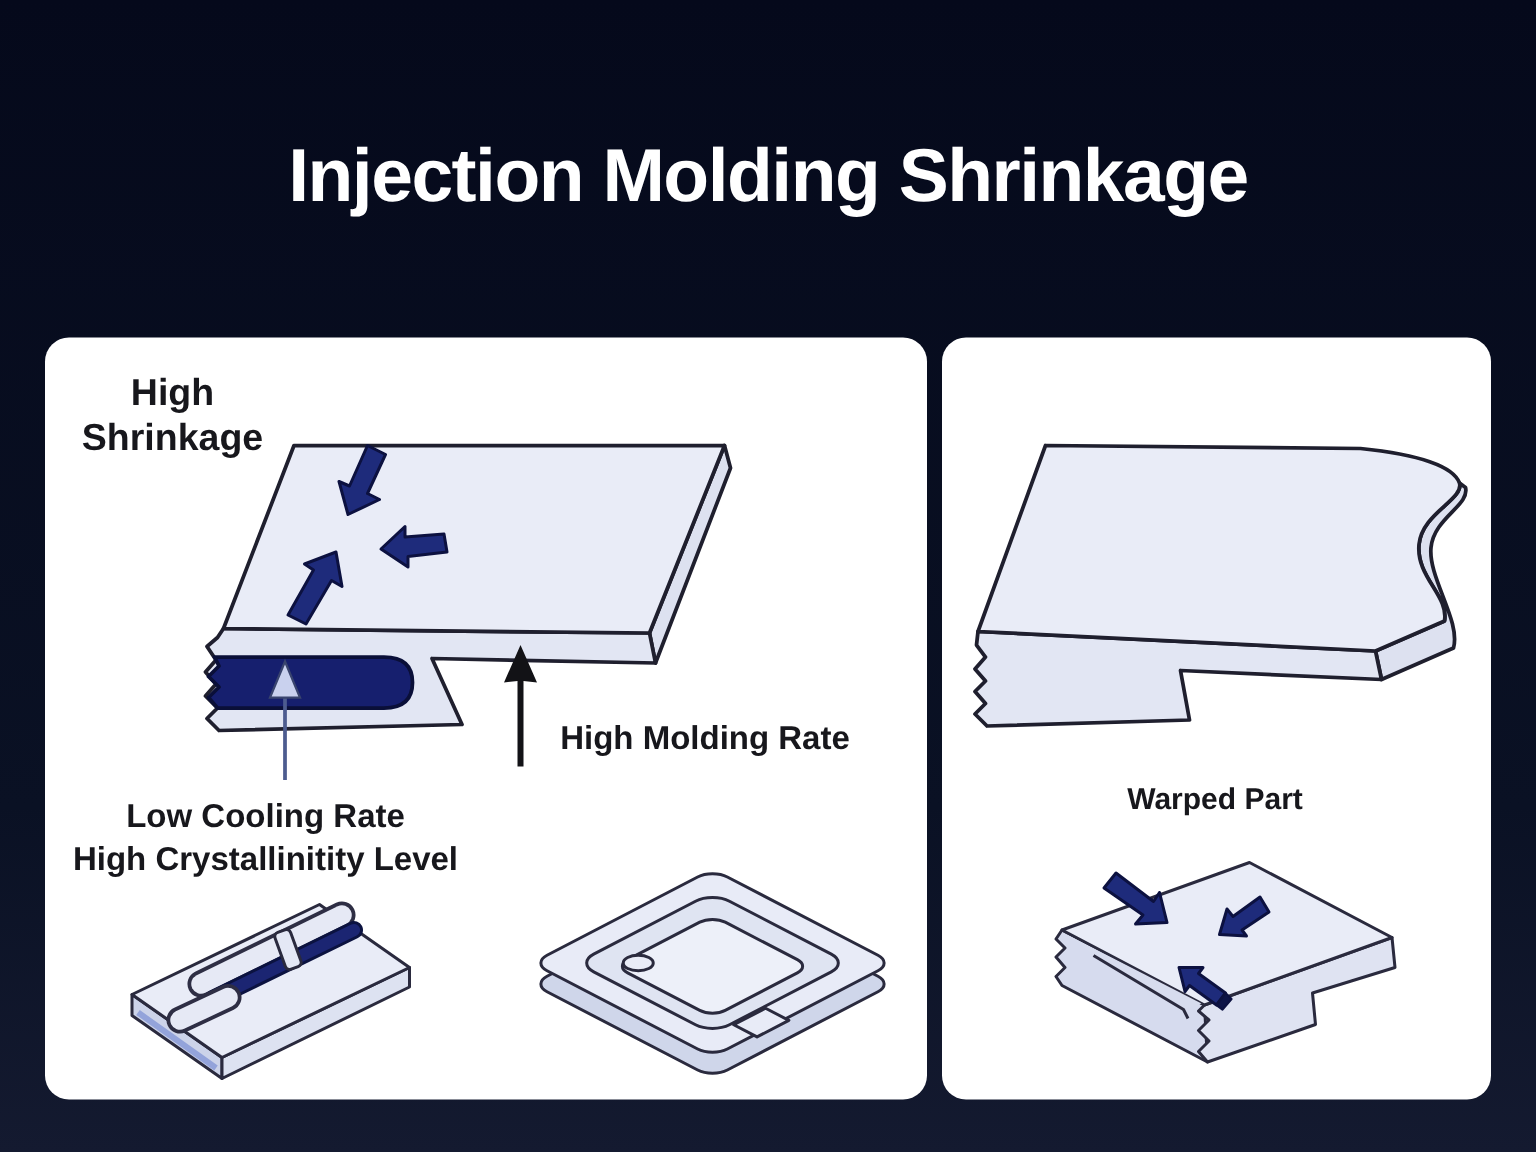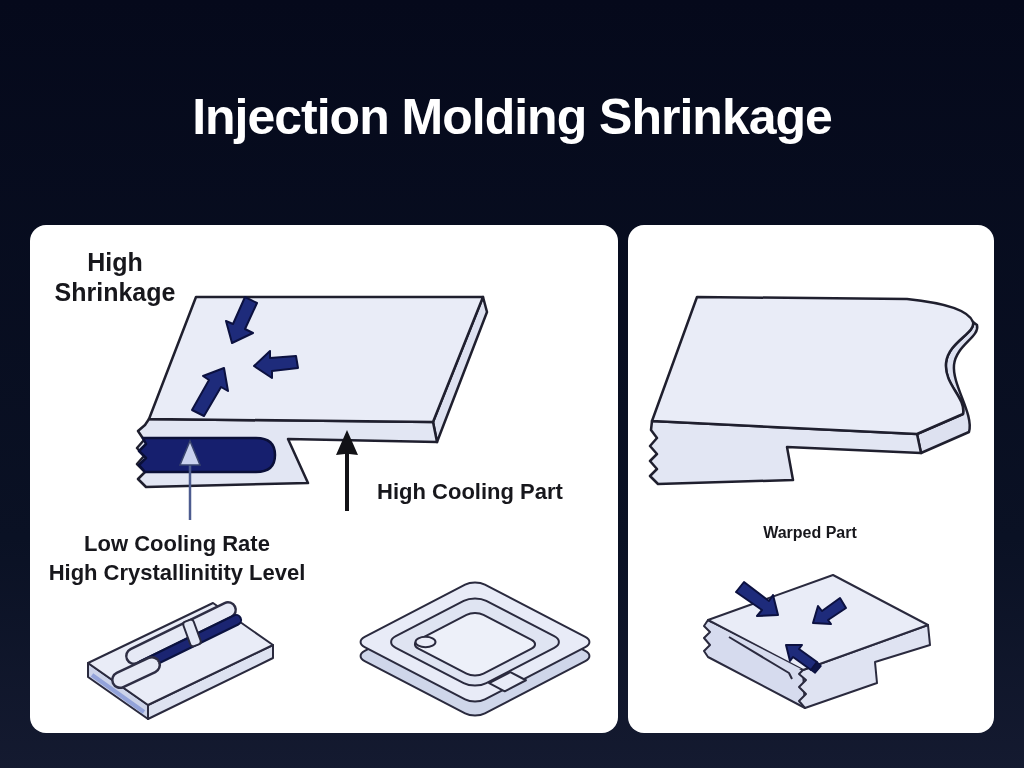--- a/index.html
+++ b/index.html
@@ -27,21 +27,21 @@
   .panel.left{left:30px;width:588px}
   .panel.right{left:628px;width:366px}
   .art{position:absolute;left:0;top:0;width:100%;height:100%}
   .lbl{
     position:absolute;color:var(--text-dark);font-weight:600;text-align:center;
     white-space:nowrap;transform:translateX(-50%);line-height:29px;
   }
   .lbl.heading{left:85px;top:22px;font-size:25px;line-height:30px}
   .lbl.core{left:147px;top:304px;font-size:22px}
   .lbl.skin{left:440px;top:252px;font-size:22px}
-  .lbl.warped{left:182px;top:293px;font-size:16px;line-height:30px}
+  .lbl.warped{left:182px;top:293px;font-size:20px;line-height:30px}
   .lbl span{display:block}
   
   .outl{stroke:var(--outline);stroke-width:2.5;stroke-linejoin:round}
   .o2{stroke:#2a2a3e;stroke-width:2;stroke-linejoin:round}
   .face-top{fill:var(--part-fill)}
   .face-side{fill:var(--part-fill-shade)}
   .face-front{fill:var(--part-fill-front)}
   .navy{fill:var(--navy-arrow);stroke:#0c1140;stroke-width:2;stroke-linejoin:round}
   .navy-dark{fill:#0d1447;stroke:#0c1140;stroke-width:1.5;stroke-linejoin:round}
   .core-blob{fill:var(--navy-core);stroke:#0a0f38;stroke-width:2.5;stroke-linejoin:round}
@@ -108,21 +108,21 @@
 
   <div class="lbl core">
     <span>Low Cooling Rate</span>
     <span>High Crystallinitity Level</span>
   </div>
   <div class="lbl heading">
     <span>High</span>
     <span>Shrinkage</span>
   </div>
   <div class="lbl skin">
-    <span>High Cooling Part</span>
+    <span>High Molding Rate</span>
   </div>
 </section>
 
 <section class="panel right">
   <svg class="art" viewBox="0 0 366 508" aria-hidden="true">
 
     <g>
       <path class="face-side outl" d="M345,97 C348,108 320,117 318,138 C316,160 338,172 335,189 L289,209 L293,228 L341,207 C346,189 324,160 326,140 C328,120 352,112 349,100 Z"></path>
       <path class="face-front outl" d="M24,196 L289,209 L293,228 L159,222 L165,255 L30,259 L22,251 L29,244 L22,236 L29,229 L22,221 L29,213 L23,205 Z"></path>
       <path class="face-top outl" d="M69,72 L279,74 C318,78 341,86 345,97 C348,108 320,117 318,138 C316,160 338,172 335,189 L289,209 L24,196 Z"></path>

